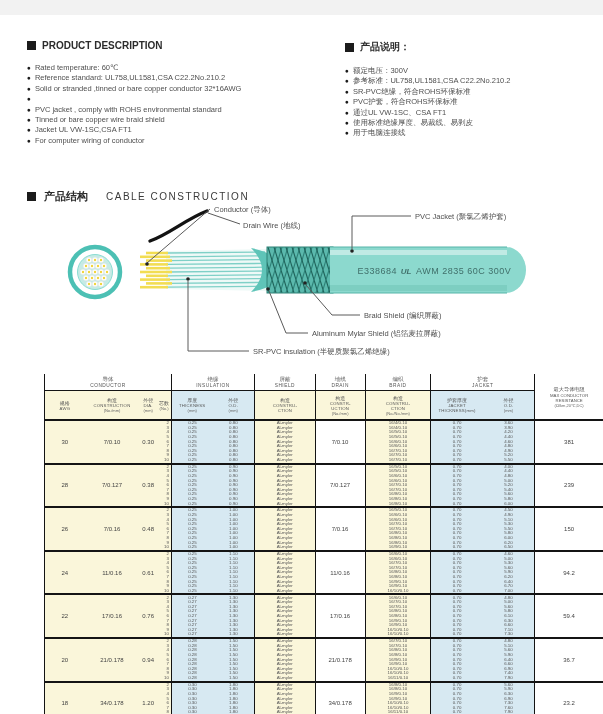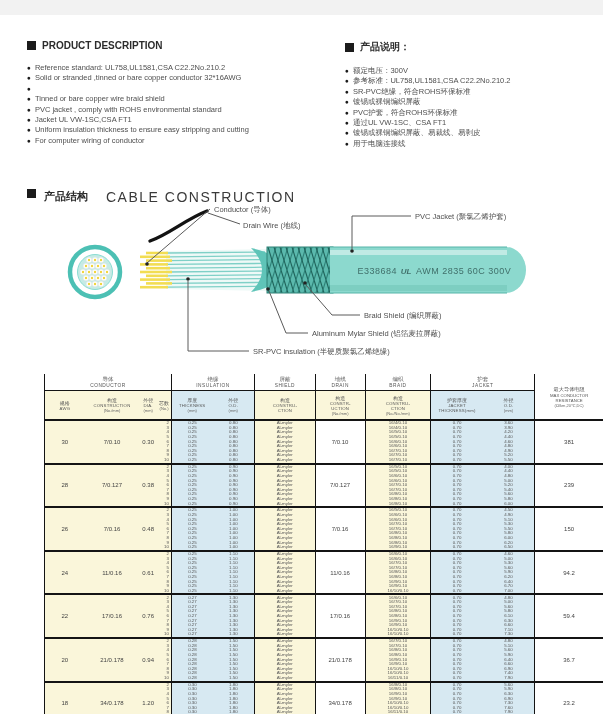--- a/index.html
+++ b/index.html
@@ -11,23 +11,23 @@
   }
   
   .sec-head { display:flex; align-items:center; gap:6px; font-size:10px; font-weight:bold; color:#2c2c2c; }
   .sq { width:9px; height:9px; background:#1b1b1b; display:inline-block; }
   .desc-en { position:absolute; left:27px; top:25px; width:305px; }
   .desc-cn { position:absolute; left:345px; top:25px; width:250px; }
   .blist { margin-top:12px; list-style:none; }
   .blist li { font-size:7.5px; line-height:10.4px; color:#4f4f4f; white-space:nowrap; display:flex; align-items:center; }
   .bullet { font-size:6.5px; margin-right:4px; color:#1b1b1b; }
   
-  .cons-head { position:absolute; left:27px; top:174px; display:flex; gap:8px; }
+  .cons-head { position:absolute; left:27px; top:174px; display:flex; align-items:center; gap:8px; }
   .cons-head .cn { font-size:11px; font-weight:bold; color:#2c2c2c; }
-  .cons-head .en { font-size:14px; letter-spacing:1.5px; color:#3a3a3a; margin-left:10px; }
+  .cons-head .en { font-size:10px; letter-spacing:1.5px; color:#3a3a3a; margin-left:10px; }
   .diagram { position:absolute; left:0; top:186px; width:603px; height:172px; }
   .diagram text.lbl { font-size:7.5px; fill:#4f4f4f; }
   .diagram .lead { stroke:#5a5a5a; stroke-width:1; fill:none; }
   .diagram .dot { fill:#222; }
   
   .spec { position:absolute; left:44px; top:359px; width:559px; border-left:1px solid #141414; }
   .hdr { display:flex; border-bottom:2px solid #141414; height:47px; }
   .gcell { border-right:1px solid #141414; display:flex; flex-direction:column; }
   .gtop { height:17px; border-bottom:1px solid #141414; display:flex; flex-direction:column; justify-content:center; align-items:center; background:#fff; }
   .gtop .cn { font-size:5.5px; color:#555; }
@@ -70,44 +70,44 @@
 <div class="page">
 
   <div class="desc-en">
     <div class="sec-head">
       <span class="sq"></span>
       <span>PRODUCT DESCRIPTION</span>
     </div>
     <ul class="blist" id="list-en">
         <li>
           <span class="bullet">●</span>
+          <span>Rated temperature: 60℃</span>
+        </li>
+        <li>
+          <span class="bullet">●</span>
           <span>Reference standard: UL758,UL1581,CSA C22.2No.210.2</span>
         </li>
         <li>
           <span class="bullet">●</span>
           <span>Solid or stranded ,tinned or bare copper conductor 32*16AWG</span>
         </li>
         <li>
           <span class="bullet">●</span>
         </li>
         <li>
           <span class="bullet">●</span>
+          <span>PVC jacket , comply with ROHS environmental standard</span>
+        </li>
+        <li>
+          <span class="bullet">●</span>
           <span>Tinned or bare copper wire braid shield</span>
         </li>
         <li>
           <span class="bullet">●</span>
-          <span>PVC jacket , comply with ROHS environmental standard</span>
-        </li>
-        <li>
-          <span class="bullet">●</span>
           <span>Jacket UL VW-1SC,CSA FT1</span>
-        </li>
-        <li>
-          <span class="bullet">●</span>
-          <span>Uniform insulation thickness to ensure easy stripping and cutting</span>
         </li>
         <li>
           <span class="bullet">●</span>
           <span>For computer wiring of conductor</span>
         </li>
       </ul>
   </div>
 
   <div class="desc-cn">
     <div class="sec-head">
@@ -122,33 +122,29 @@
         <li>
           <span class="bullet">●</span>
           <span>参考标准：UL758,UL1581,CSA C22.2No.210.2</span>
         </li>
         <li>
           <span class="bullet">●</span>
           <span>SR-PVC绝缘，符合ROHS环保标准</span>
         </li>
         <li>
           <span class="bullet">●</span>
-          <span>镀锡或裸铜编织屏蔽</span>
-        </li>
-        <li>
-          <span class="bullet">●</span>
           <span>PVC护套，符合ROHS环保标准</span>
         </li>
         <li>
           <span class="bullet">●</span>
           <span>通过UL VW-1SC、CSA FT1</span>
         </li>
         <li>
           <span class="bullet">●</span>
-          <span>镀锡或裸铜编织屏蔽、易裁线、易剥皮</span>
+          <span>使用标准绝缘厚度、易裁线、易剥皮</span>
         </li>
         <li>
           <span class="bullet">●</span>
           <span>用于电脑连接线</span>
         </li>
       </ul>
   </div>
 
   <div class="cons-head">
     <span class="sq"></span>

